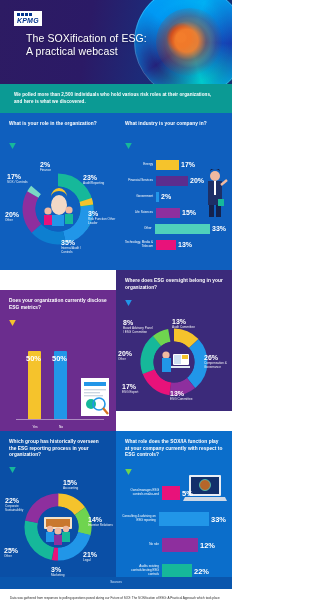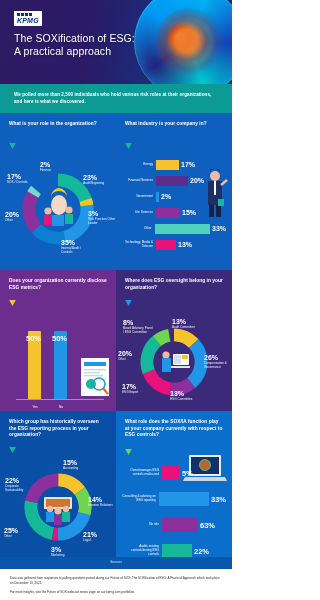--- a/index.html
+++ b/index.html
@@ -35,37 +35,37 @@
   }
   .kpmg-logo{
     position:absolute; left:14px; top:11px; z-index:5;
     background:#fff; color:#00338d; font-weight:700; font-style:italic;
     font-size:7px; letter-spacing:.2px; padding:2px 3px 2px 3px; line-height:1;
     font-family:"Liberation Sans", sans-serif;
   }
   .kpmg-bars{ display:flex; gap:1px; margin-bottom:1px; }
   .kpmg-bars i{ display:block; width:3px; height:3px; background:#00338d; }
   .hero-title{
-    position:absolute; left:14px; top:32px; z-index:5; color:#fff;
+    position:absolute; left:26px; top:32px; z-index:5; color:#fff;
     font-size:10.5px; line-height:13px; font-weight:400; letter-spacing:.1px;
     text-shadow:0 1px 2px rgba(0,0,0,.3);
   }
 
   
   .intro{
     background:#0b9a94; color:#fff; padding:7px 14px 8px 14px;
     font-size:4.6px; line-height:7px; font-weight:700; letter-spacing:.05px;
   }
 
   
   .row{ display:flex; width:232px; }
   .cell{ width:116px; position:relative; overflow:hidden; }
   .c-blue { background:#0f5fbe; }
   .c-blue2{ background:#0f5fbe; }
-  .c-purple{ background:#6b2d8e; }
+  .c-purple{ background:#6b2d8e;margin-top:20px; }
   .c-indigo{ background:#3b2a7a; }
   .c-navy  { background:#0a4fa6; }
   .c-navy2 { background:#0b6ecb; }
 
   .q{
     color:#fff; font-size:4.8px; line-height:6.6px; font-weight:700;
     padding:8px 9px 0 9px; letter-spacing:.05px; min-height:22px;
   }
   .tick{ margin:4px 0 0 9px; width:7px; height:6px; }
 
@@ -117,21 +117,21 @@
       <div class="kpmg-bars">
         <i></i>
           <i></i>
           <i></i>
           <i></i>
       </div>
       <span>KPMG</span>
     </div>
     <div class="hero-title">
       <div>The SOXification of ESG:</div>
-      <div>A practical approach</div>
+      <div>A practical webcast</div>
     </div>
   </div>
 
   <div class="intro">We polled more than 2,500 individuals who hold various risk roles at their organizations, and here is what we discovered.</div>
 
   <div class="row">
 
     <div class="cell c-blue" style="height:157px;">
       <div class="q">What is your role in the organization?</div>
       <svg class="tick" viewBox="0 0 10 9">
@@ -394,21 +394,21 @@
           <div class="hval2">5%</div>
         </div>
         <div class="hrow2">
           <div class="hcat2">Consulting &amp; advising on ESG reporting</div>
           <div class="hbar2" style="width:55px;background:#2196e8;"></div>
           <div class="hval2">33%</div>
         </div>
         <div class="hrow2">
           <div class="hcat2">No role</div>
           <div class="hbar2" style="width:36px;background:#8e2f9e;"></div>
-          <div class="hval2">63%</div>
+          <div class="hval2">12%</div>
         </div>
         <div class="hrow2">
           <div class="hcat2">Audits existing controls/testing ESG controls</div>
           <div class="hbar2" style="width:30px;background:#16b89a;"></div>
           <div class="hval2">22%</div>
         </div>
       </div>
     </div>
   </div>
 

